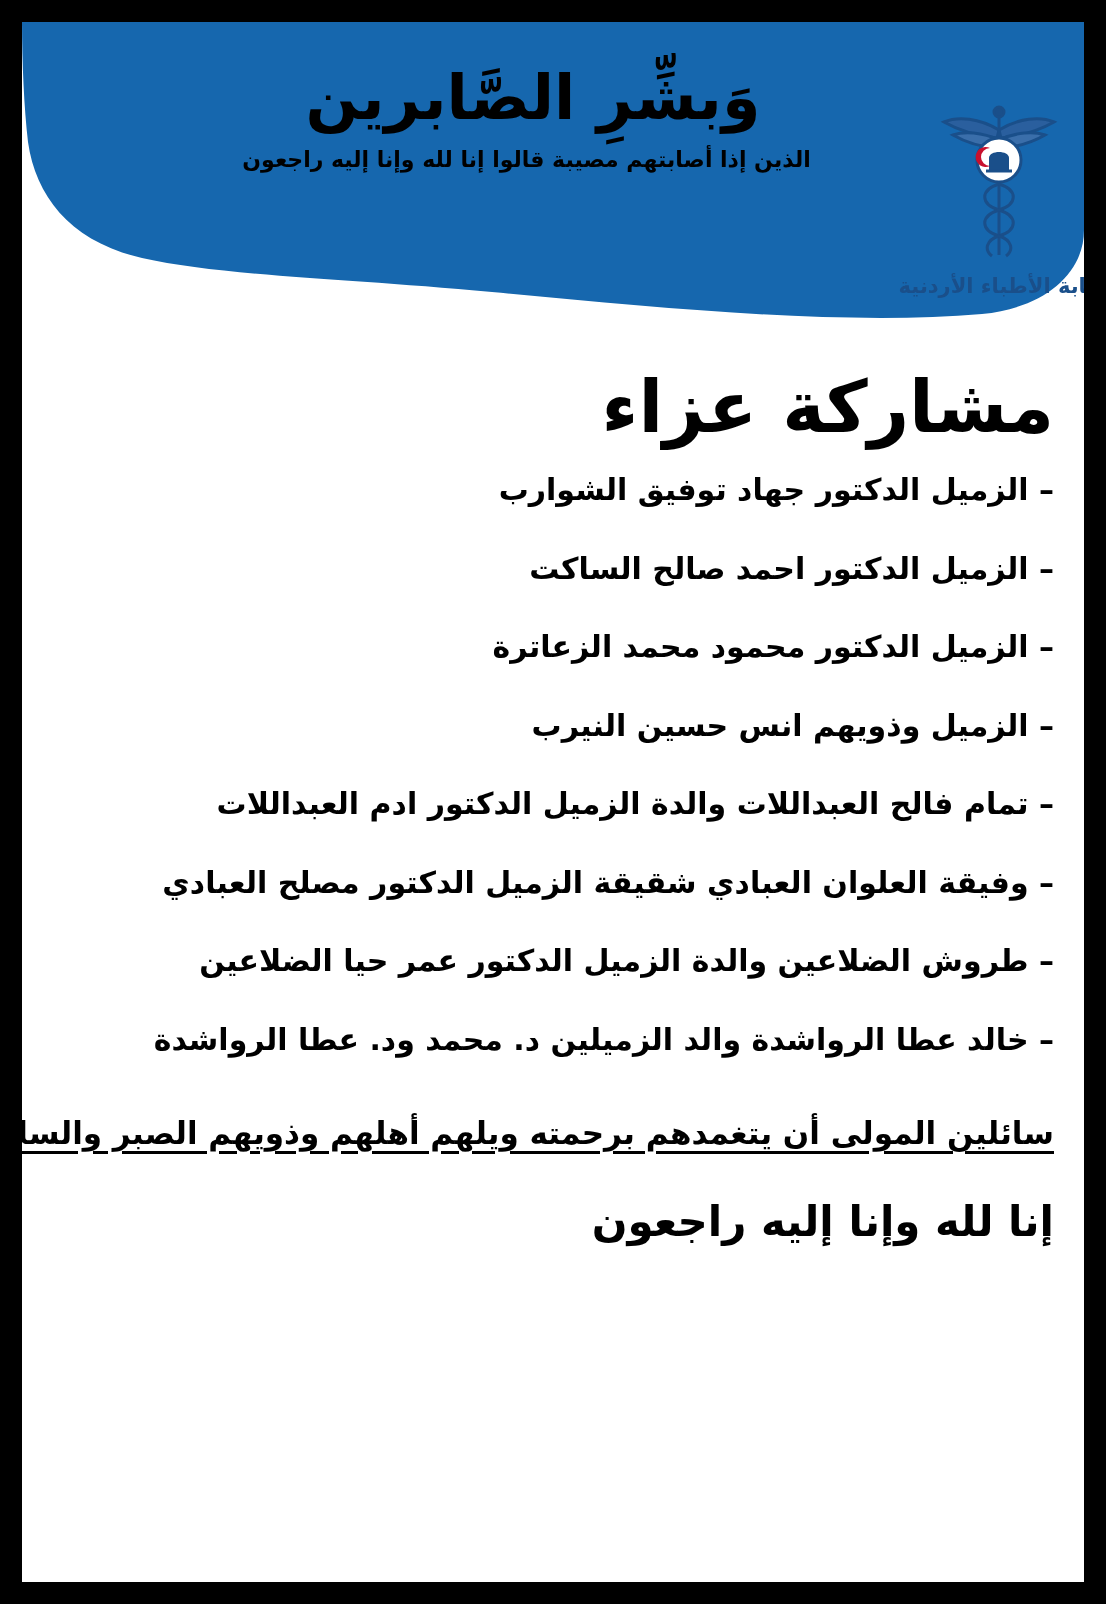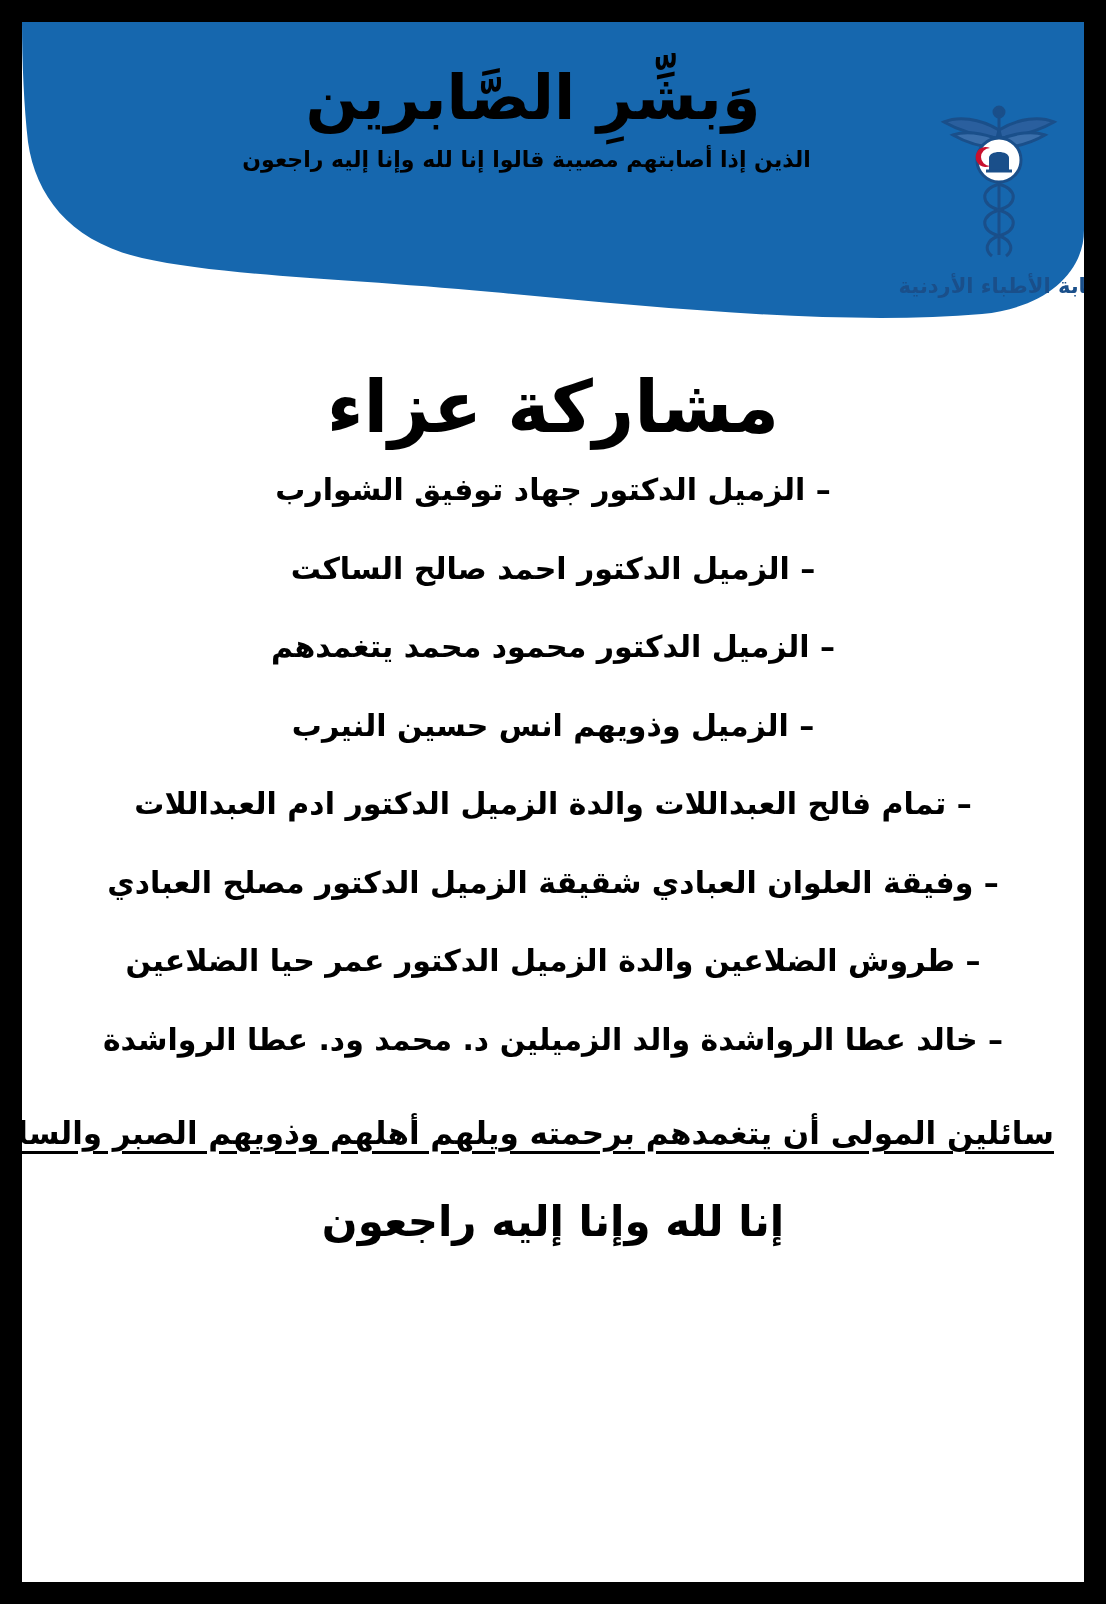--- a/index.html
+++ b/index.html
@@ -100,21 +100,21 @@
     margin-right: -60px;
   }
 
   
   .content {
     position: absolute;
     top: 330px;
     left: 0;
     right: 0;
     padding: 0 30px;
-    text-align: center;
+    text-align: right;
     direction: rtl;
     color: #000000;
   }
 
   .headline {
     font-size: 72px;
     font-weight: bold;
     color: #000000;
     margin: 10px 0 18px 0;
     line-height: 1.25;
@@ -207,21 +207,21 @@
       </div>
       <div class="syndicate-name">نقابة الأطباء الأردنية</div>
     </div>
 
     <div class="content">
       <div class="headline">مشاركة عزاء</div>
 
       <ul class="names">
         <li>– الزميل الدكتور جهاد توفيق الشوارب</li>
         <li>– الزميل الدكتور احمد صالح الساكت</li>
-        <li>– الزميل الدكتور محمود محمد يتغمدهم</li>
+        <li>– الزميل الدكتور محمود محمد الزعاترة</li>
         <li>– الزميل وذويهم انس حسين النيرب</li>
         <li>– تمام فالح العبداللات والدة الزميل الدكتور ادم العبداللات</li>
         <li>– وفيقة العلوان العبادي شقيقة الزميل الدكتور مصلح العبادي</li>
         <li>– طروش الضلاعين والدة الزميل الدكتور عمر حيا الضلاعين</li>
         <li>– خالد عطا الرواشدة  والد الزميلين د. محمد ود. عطا الرواشدة</li>
       </ul>
 
       <div class="closing">سائلين المولى أن يتغمدهم برحمته ويلهم أهلهم وذويهم الصبر والسلوان</div>
       <div class="quran">إنا لله وإنا إليه راجعون</div>
     </div>

